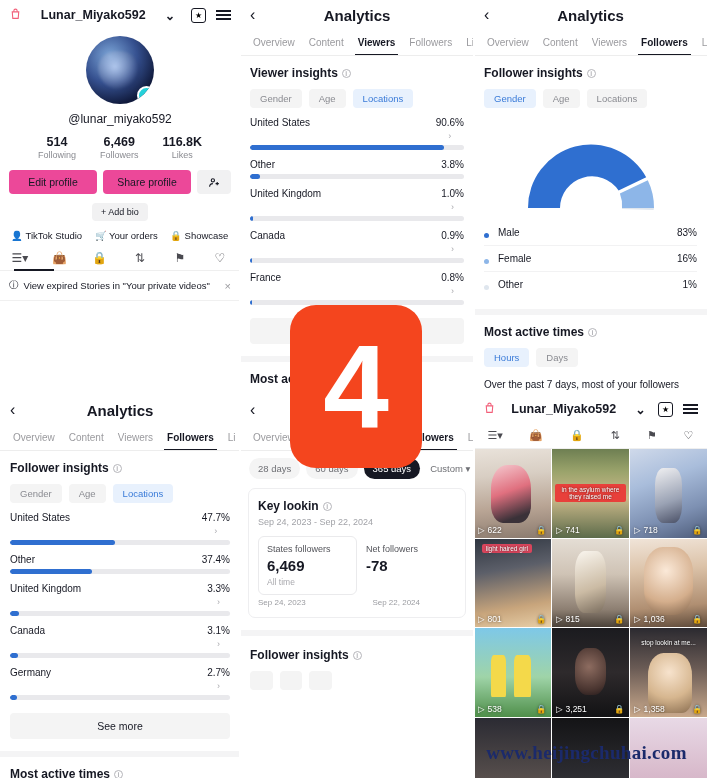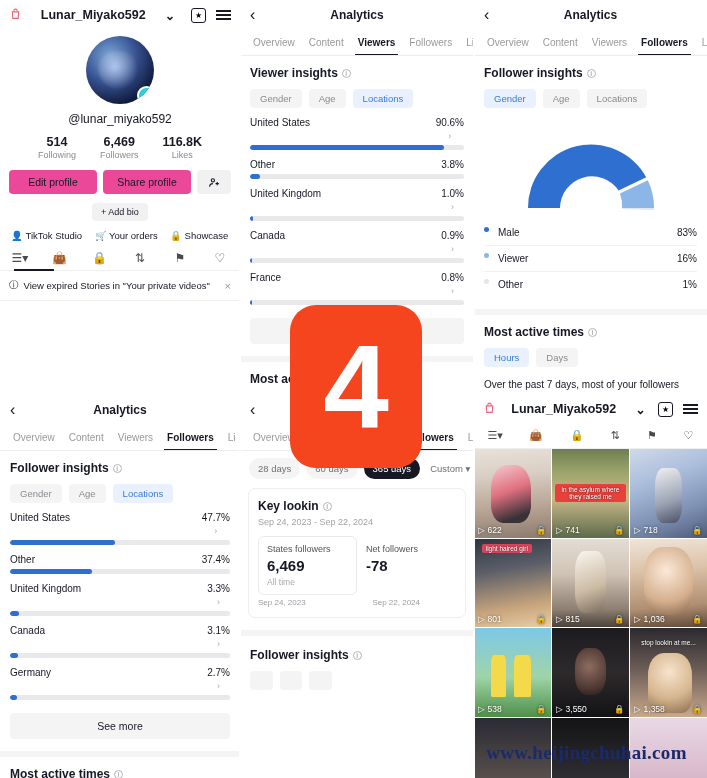--- a/index.html
+++ b/index.html
@@ -17,21 +17,21 @@
     grid-template-rows: 395px 383px;
   }
   .panel { position: relative; overflow: hidden; background: #fff; }
   .pad { padding: 0 10px; }
 
   
   .hdr {
     height: 30px; display: flex; align-items: center;
     justify-content: center; position: relative;
   }
-  .hdr .title { font-size: 12px; font-weight: bold; color: #161823; }
+  .hdr .title { font-size: 15px; font-weight: bold; color: #161823; }
   .back {
     position: absolute; left: 10px; top: 50%; transform: translateY(-50%);
     font-size: 16px; color: #161823; line-height: 1;
   }
   .tabs {
     display: flex; gap: 0; padding: 0 6px; font-size: 10px;
     border-bottom: 1px solid #ededed; height: 26px; align-items: center;
     overflow: hidden;
   }
   .tab { color: #9a9a9e; padding: 0 7px; white-space: nowrap; position: relative;
@@ -144,21 +144,21 @@
     font-size: 9.5px; color: #161823; border-bottom: 1px solid #f0f0f0;
   }
   .notice .x { margin-left: auto; color: #9a9a9e; font-size: 11px; }
   .empty { text-align: center; margin-top: 38px; }
   .empty-ic { font-size: 26px; color: #c9c9ce; }
   .empty-txt { font-size: 11.5px; color: #161823; margin-top: 12px; line-height: 1.5; }
 
   
   .donut-wrap { display: flex; justify-content: center; margin-top: 12px; }
   .legend-row {
-    display: flex; align-items: flex-start; font-size: 10px; color: #161823;
+    display: flex; align-items: flex-end; font-size: 10px; color: #161823;
     padding: 7px 0; border-bottom: 1px solid #f2f2f3;
   }
   .legend-row:last-child { border-bottom: none; }
   .dot { width: 5px; height: 5px; border-radius: 50%; margin-right: 9px; }
   .legend-val { margin-left: auto; font-size: 10px; }
   .body-txt { font-size: 10px; color: #161823; line-height: 1.5; margin-top: 10px; }
 
   
   .filters { display: flex; gap: 6px; padding: 7px 9px 9px; align-items: center; }
   .fchip {
@@ -469,21 +469,21 @@
       </div>
 
       <div style="margin-top:8px">
         <div class="legend-row">
           <span class="dot" style="background:#2f6fd0"></span>
           <span>Male</span>
           <span class="legend-val">83%</span>
         </div>
         <div class="legend-row">
           <span class="dot" style="background:#8db6e8"></span>
-          <span>Viewer</span>
+          <span>Female</span>
           <span class="legend-val">16%</span>
         </div>
         <div class="legend-row">
           <span class="dot" style="background:#dfe6ee"></span>
           <span>Other</span>
           <span class="legend-val">1%</span>
         </div>
       </div>
     </div>
 
@@ -760,21 +760,21 @@
           <span>▷</span>
           <span>538</span>
         </div>
         <div class="vlock">🔒</div>
       </div>
 
       <div class="vcell" style="background:linear-gradient(180deg,#1b1b1f 0%,#2e2a2c 50%,#121214 100%)">
         <div style="position:absolute;left:30%;top:22%;width:40%;height:54%;border-radius:40%;background:radial-gradient(circle at 45% 40%,#8d6c60,#4a3530 70%,#22191a)"></div>
         <div class="vmeta">
           <span>▷</span>
-          <span>3,550</span>
+          <span>3,251</span>
         </div>
         <div class="vlock">🔒</div>
       </div>
 
       <div class="vcell" style="background:linear-gradient(180deg,#2b2a30 0%,#6a5b55 45%,#c9a98c 100%)">
         <div class="vcap" style="top:12%">stop lookin at me...</div>
         <div style="position:absolute;left:24%;top:28%;width:56%;height:68%;border-radius:36% 36% 24% 24%;background:radial-gradient(circle at 48% 32%,#f7e3cd,#d6b68f 55%,#8a6e51)"></div>
         <div class="vmeta">
           <span>▷</span>
           <span>1,358</span>

